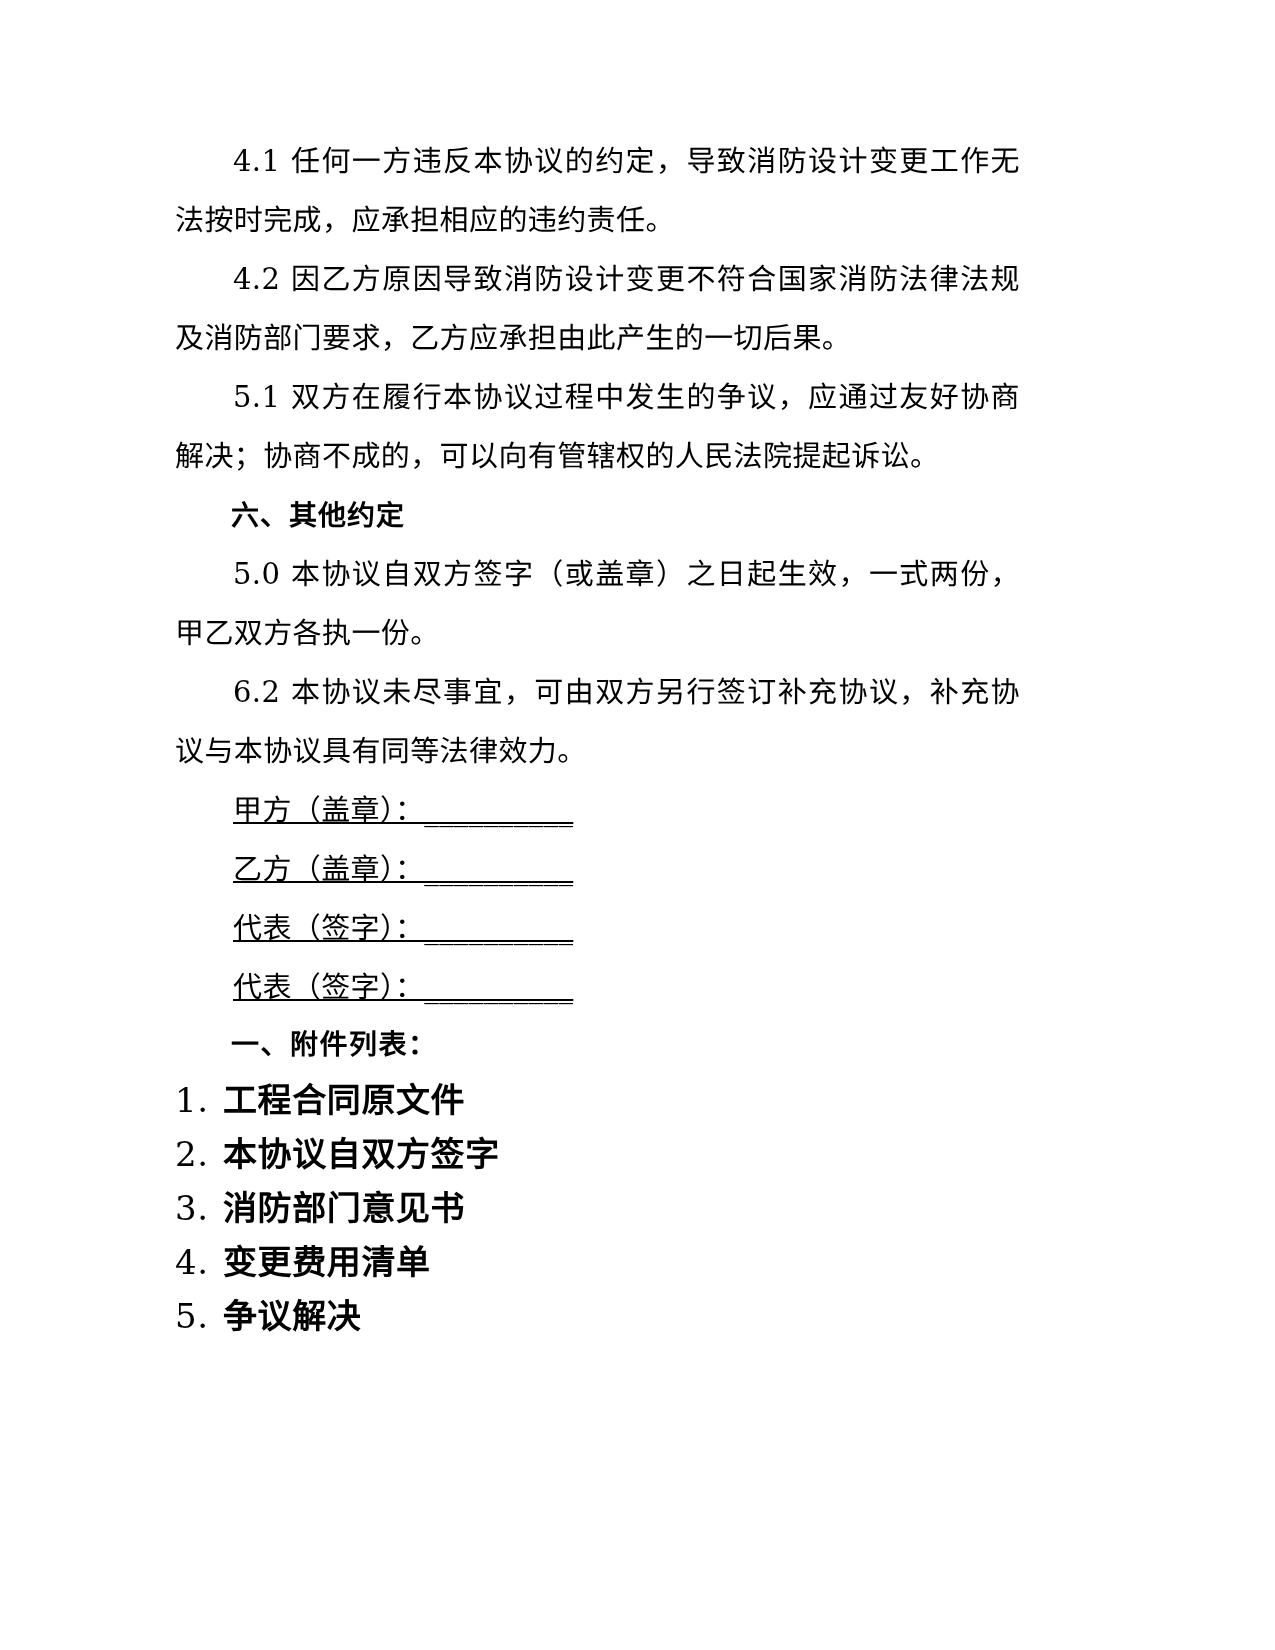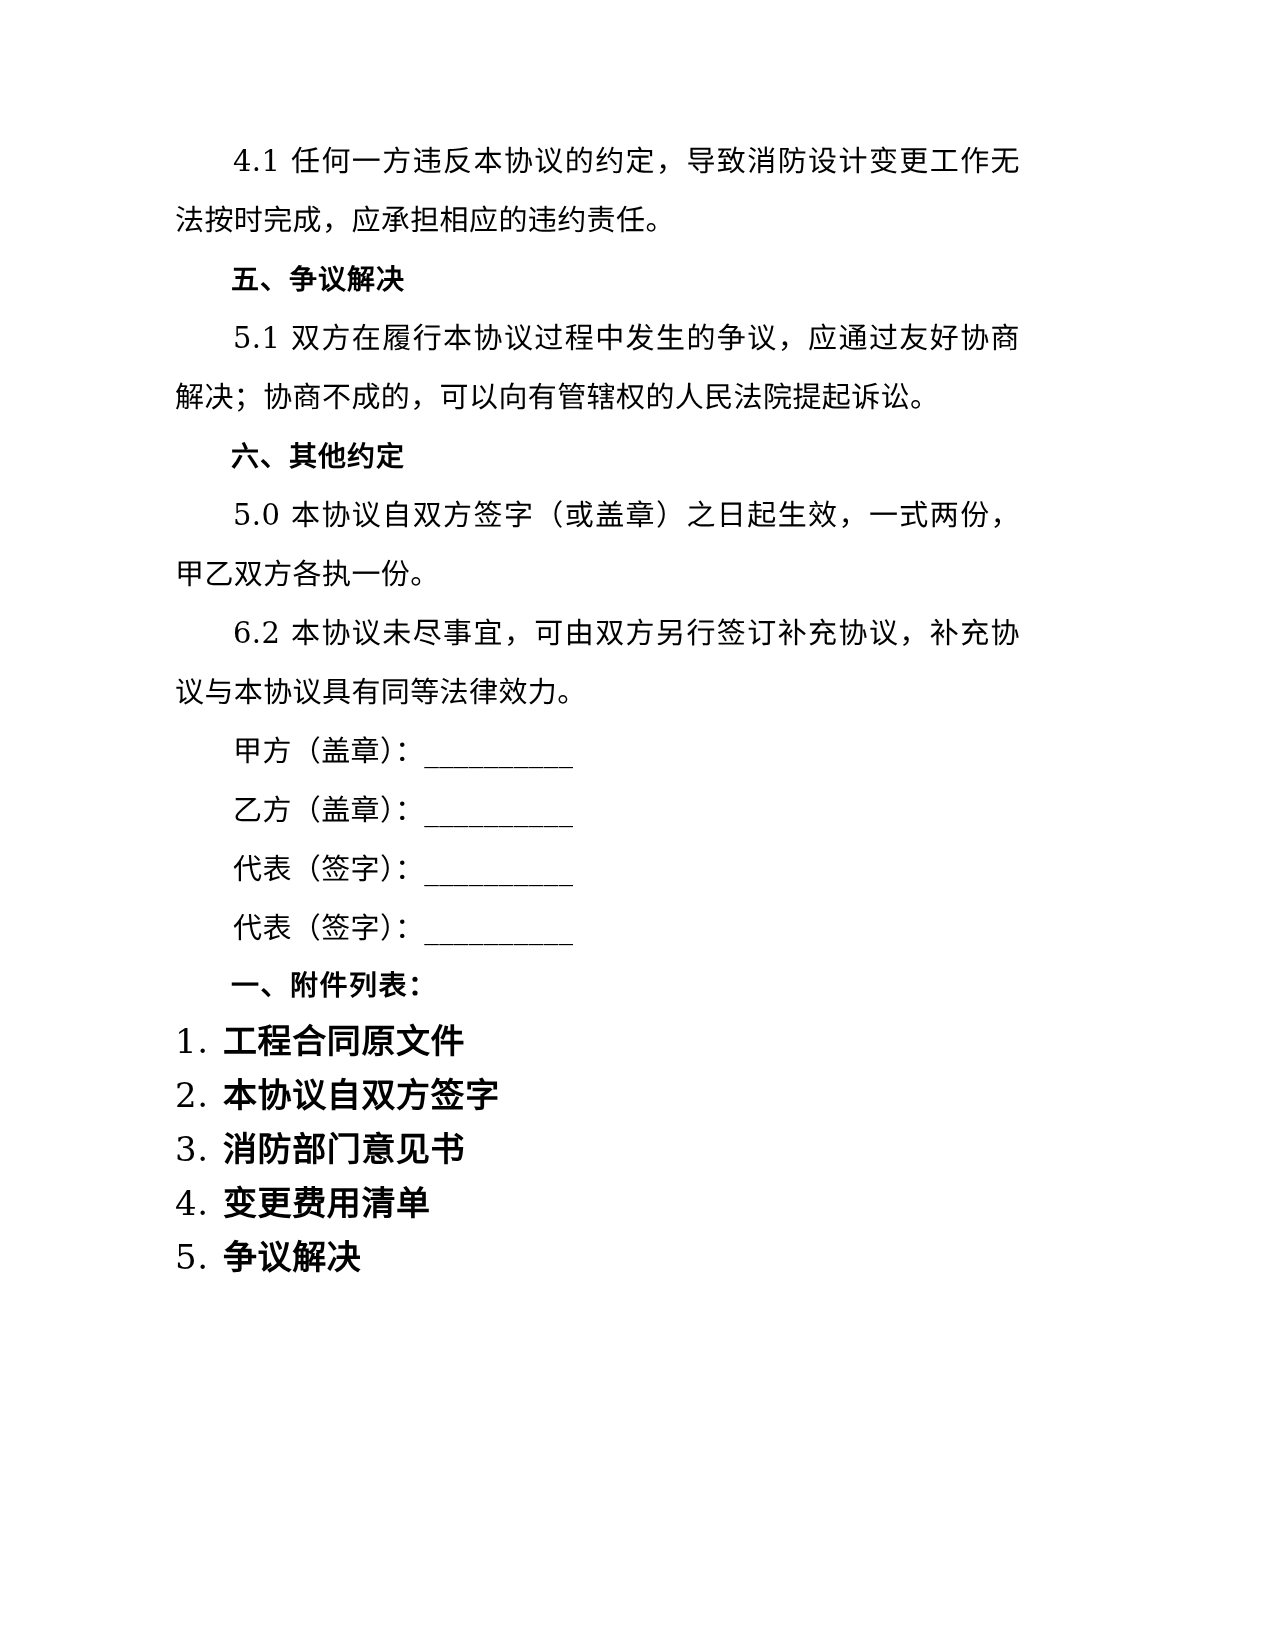--- a/index.html
+++ b/index.html
@@ -52,20 +52,21 @@
     text-indent: 2em;
     font-weight: bold;
     font-family: "DejaVu Sans", "Liberation Sans", sans-serif;
     letter-spacing: 1px;
   }
 
   
   .sig-block {
     margin: 0;
     padding: 0;
+    text-decoration: underline;
   }
   .sig-line {
     font-size: 29px;
     line-height: 59px;
     margin: 0;
     text-indent: 2em;
     white-space: pre;
     letter-spacing: 0.4px;
   }
 
@@ -113,22 +114,22 @@
   }
 </style>
 </head>
 <body>
 
 <div class="page">
   <div class="content">
 
     <p class="para">4.1 任何一方违反本协议的约定，导致消防设计变更工作无法按时完成，应承担相应的违约责任。</p>
 
+    <p class="para">4.2 因乙方原因导致消防设计变更不符合国家消防法律法规及消防部门要求，乙方应承担由此产生的一切后果。</p>
 
-    <h2 class="heading">五、争议解决</h2>
 
     <p class="para">5.1 双方在履行本协议过程中发生的争议，应通过友好协商解决；协商不成的，可以向有管辖权的人民法院提起诉讼。</p>
 
     <h2 class="heading">六、其他约定</h2>
 
     <p class="para">5.0 本协议自双方签字（或盖章）之日起生效，一式两份，甲乙双方各执一份。</p>
 
     <p class="para">6.2 本协议未尽事宜，可由双方另行签订补充协议，补充协议与本协议具有同等法律效力。</p>
 
     <div class="sig-block">

